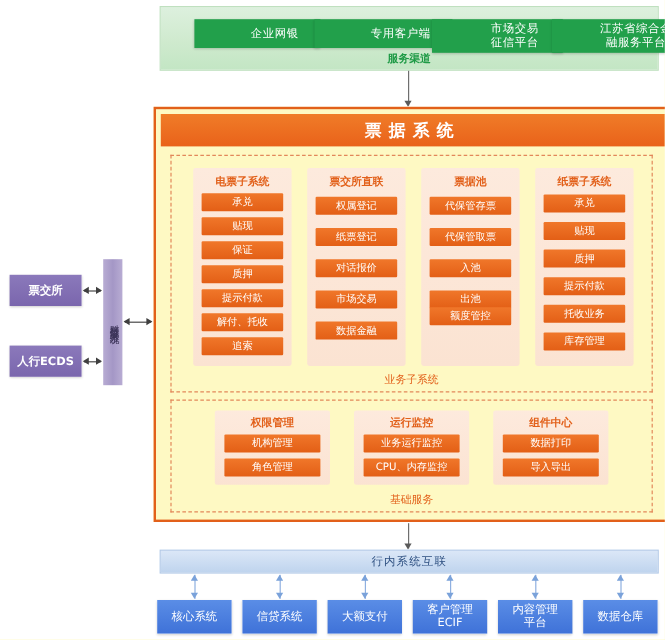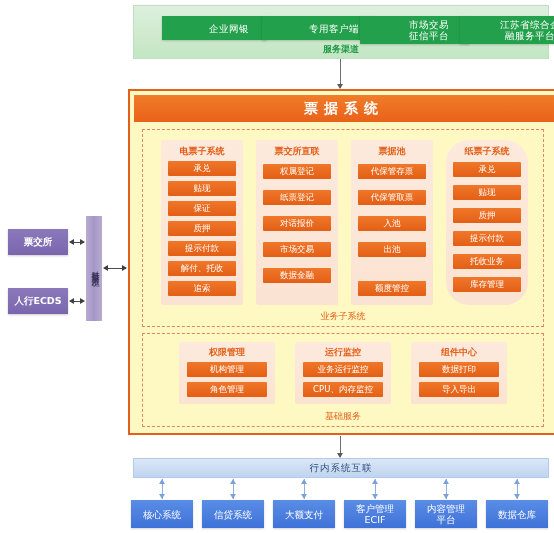--- a/index.html
+++ b/index.html
@@ -206,24 +206,24 @@
         <div class="chip" style="top:102px;">市场交易</div>
         <div class="chip" style="top:128px;">数据金融</div>
       </div>
 
       <div class="panel" style="left:208px;width:82px;height:165px;">
         <div class="panel-title">票据池</div>
         <div class="chip" style="top:24px;">代保管存票</div>
         <div class="chip" style="top:50px;">代保管取票</div>
         <div class="chip" style="top:76px;">入池</div>
         <div class="chip" style="top:102px;">出池</div>
-        <div class="chip" style="top:141px;">额度管控</div>
-      </div>
-
-      <div class="panel" style="left:303px;width:82px;height:165px;border-radius:23px;">
+        <div class="chip" style="top:116px;">额度管控</div>
+      </div>
+
+      <div class="panel" style="left:303px;width:82px;height:165px;">
         <div class="panel-title">纸票子系统</div>
         <div class="chip" style="top:22px;">承兑</div>
         <div class="chip" style="top:45px;">贴现</div>
         <div class="chip" style="top:68px;">质押</div>
         <div class="chip" style="top:91px;">提示付款</div>
         <div class="chip" style="top:114px;">托收业务</div>
         <div class="chip" style="top:137px;">库存管理</div>
       </div>
 
       <div class="group-caption">业务子系统</div>

